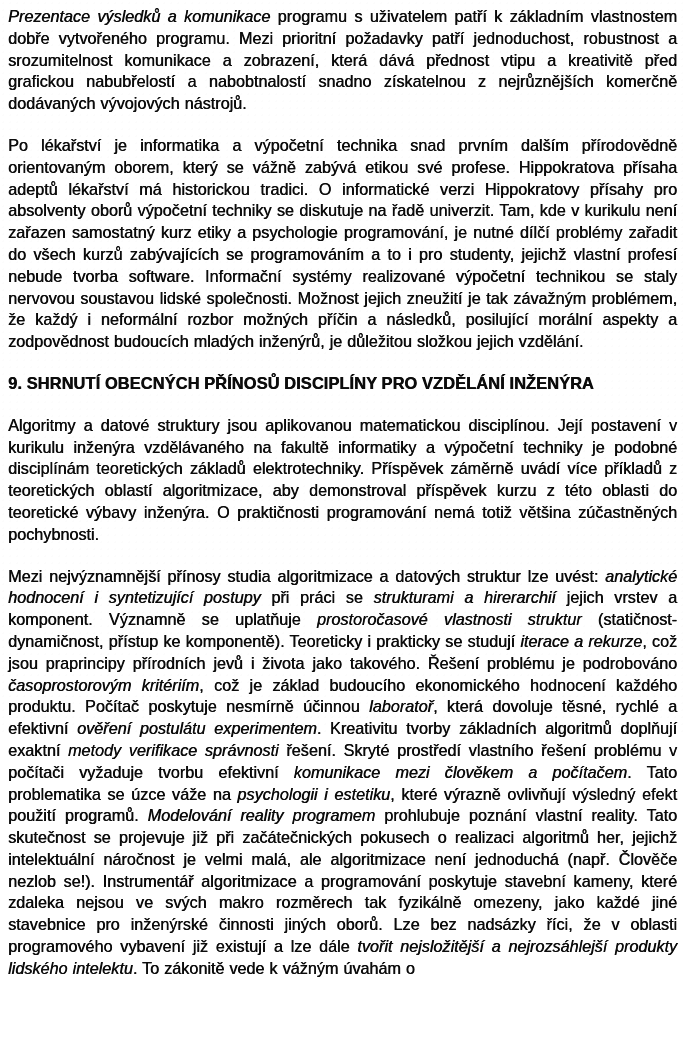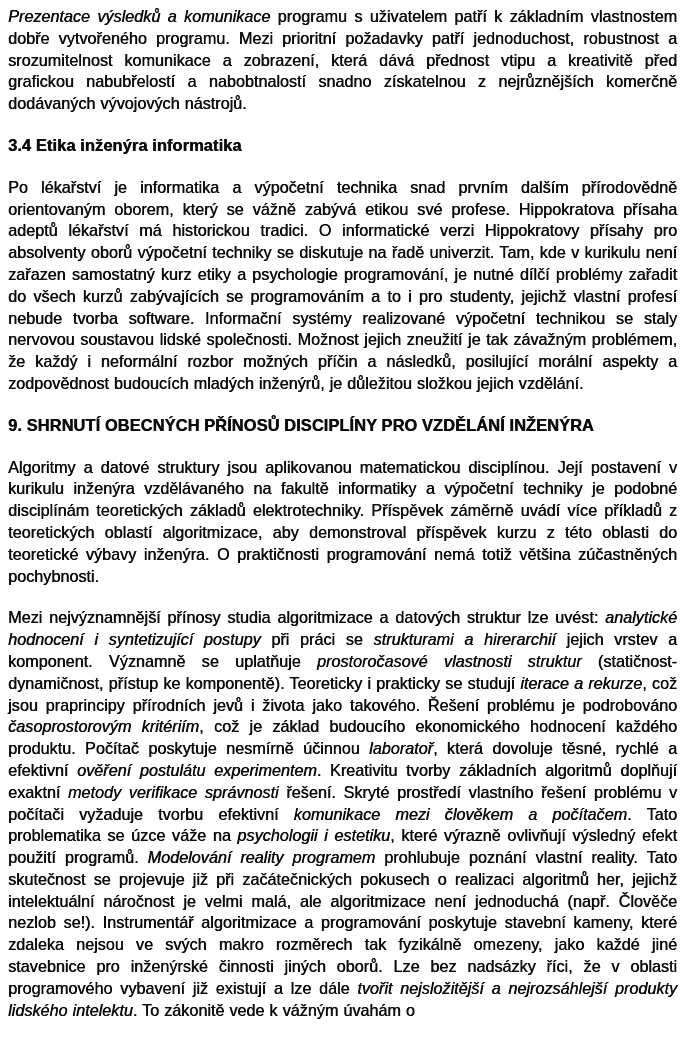--- a/index.html
+++ b/index.html
@@ -45,19 +45,18 @@
     text-shadow: 0.5px 0.3px 0 currentColor;
     letter-spacing: 0.1px;
   }
 </style>
 </head>
 <body>
 
 <div class="page">
   <div>
       <p class="para"><em>Prezentace výsledků a komunikace</em><span> programu s uživatelem patří k základním vlastnostem dobře vytvořeného programu. Mezi prioritní požadavky patří jednoduchost, robustnost a srozumitelnost komunikace a zobrazení, která dává přednost vtipu a kreativitě před grafickou nabubřelostí a nabobtnalostí snadno získatelnou z nejrůznějších komerčně dodávaných vývojových nástrojů.</span></p>
-      <h2 class="heading">3.4  Etika inženýra informatika</h2>
       <p class="para"><span>Po lékařství je informatika a výpočetní technika snad prvním dalším přírodovědně orientovaným oborem, který se vážně zabývá etikou své profese. Hippokratova přísaha adeptů lékařství má historickou tradici. O informatické verzi Hippokratovy přísahy pro absolventy oborů výpočetní techniky se diskutuje na řadě univerzit. Tam, kde v kurikulu není zařazen samostatný kurz etiky a psychologie programování, je nutné dílčí problémy zařadit do všech kurzů zabývajících se programováním a to i pro studenty, jejichž vlastní profesí nebude tvorba software. Informační systémy realizované výpočetní technikou se staly nervovou soustavou lidské společnosti. Možnost jejich zneužití je tak závažným problémem, že každý i neformální rozbor možných příčin a následků, posilující morální aspekty a zodpovědnost budoucích mladých inženýrů, je důležitou složkou jejich vzdělání.</span></p>
       <h2 class="heading">9. SHRNUTÍ OBECNÝCH PŘÍNOSŮ DISCIPLÍNY PRO VZDĚLÁNÍ INŽENÝRA</h2>
       <p class="para"><span>Algoritmy a datové struktury jsou aplikovanou matematickou disciplínou. Její postavení v kurikulu inženýra vzdělávaného na fakultě informatiky a výpočetní techniky je podobné disciplínám teoretických základů elektrotechniky. Příspěvek záměrně uvádí více příkladů z teoretických oblastí algoritmizace, aby demonstroval příspěvek kurzu z této oblasti do teoretické výbavy inženýra. O praktičnosti programování nemá totiž většina zúčastněných pochybnosti.</span></p>
       <p class="para"><span>Mezi nejvýznamnější přínosy studia algoritmizace a datových struktur lze uvést: </span><em>analytické hodnocení i syntetizující postupy</em><span> při práci se </span><em>strukturami a hirerarchií</em><span> jejich vrstev a komponent. Významně se uplatňuje </span><em>prostoročasové vlastnosti struktur</em><span> (statičnost-dynamičnost, přístup ke komponentě). Teoreticky i prakticky se studují </span><em>iterace a rekurze</em><span>, což jsou praprincipy přírodních jevů i života jako takového. Řešení problému je podrobováno </span><em>časoprostorovým kritériím</em><span>, což je základ budoucího ekonomického hodnocení každého produktu. Počítač poskytuje nesmírně účinnou </span><em>laboratoř</em><span>, která dovoluje těsné, rychlé a efektivní </span><em>ověření postulátu experimentem</em><span>. Kreativitu tvorby základních algoritmů doplňují exaktní </span><em>metody verifikace správnosti</em><span> řešení. Skryté prostředí vlastního řešení problému v počítači vyžaduje tvorbu efektivní </span><em>komunikace mezi člověkem a počítačem</em><span>. Tato problematika se úzce váže na </span><em>psychologii i estetiku</em><span>, které výrazně ovlivňují výsledný efekt použití programů. </span><em>Modelování reality programem</em><span> prohlubuje poznání vlastní reality. Tato skutečnost se projevuje již při začátečnických pokusech o realizaci algoritmů her, jejichž intelektuální náročnost je velmi malá, ale algoritmizace není jednoduchá (např. Člověče nezlob se!). Instrumentář algoritmizace a programování poskytuje stavební kameny, které zdaleka nejsou ve svých makro rozměrech tak fyzikálně omezeny, jako každé jiné stavebnice pro inženýrské činnosti jiných oborů. Lze bez nadsázky říci, že v oblasti programového vybavení již existují a lze dále </span><em>tvořit nejsložitější a nejrozsáhlejší produkty lidského intelektu</em><span>.  To zákonitě vede k vážným úvahám o</span></p>
     </div>
 </div>
 
 </body></html>

